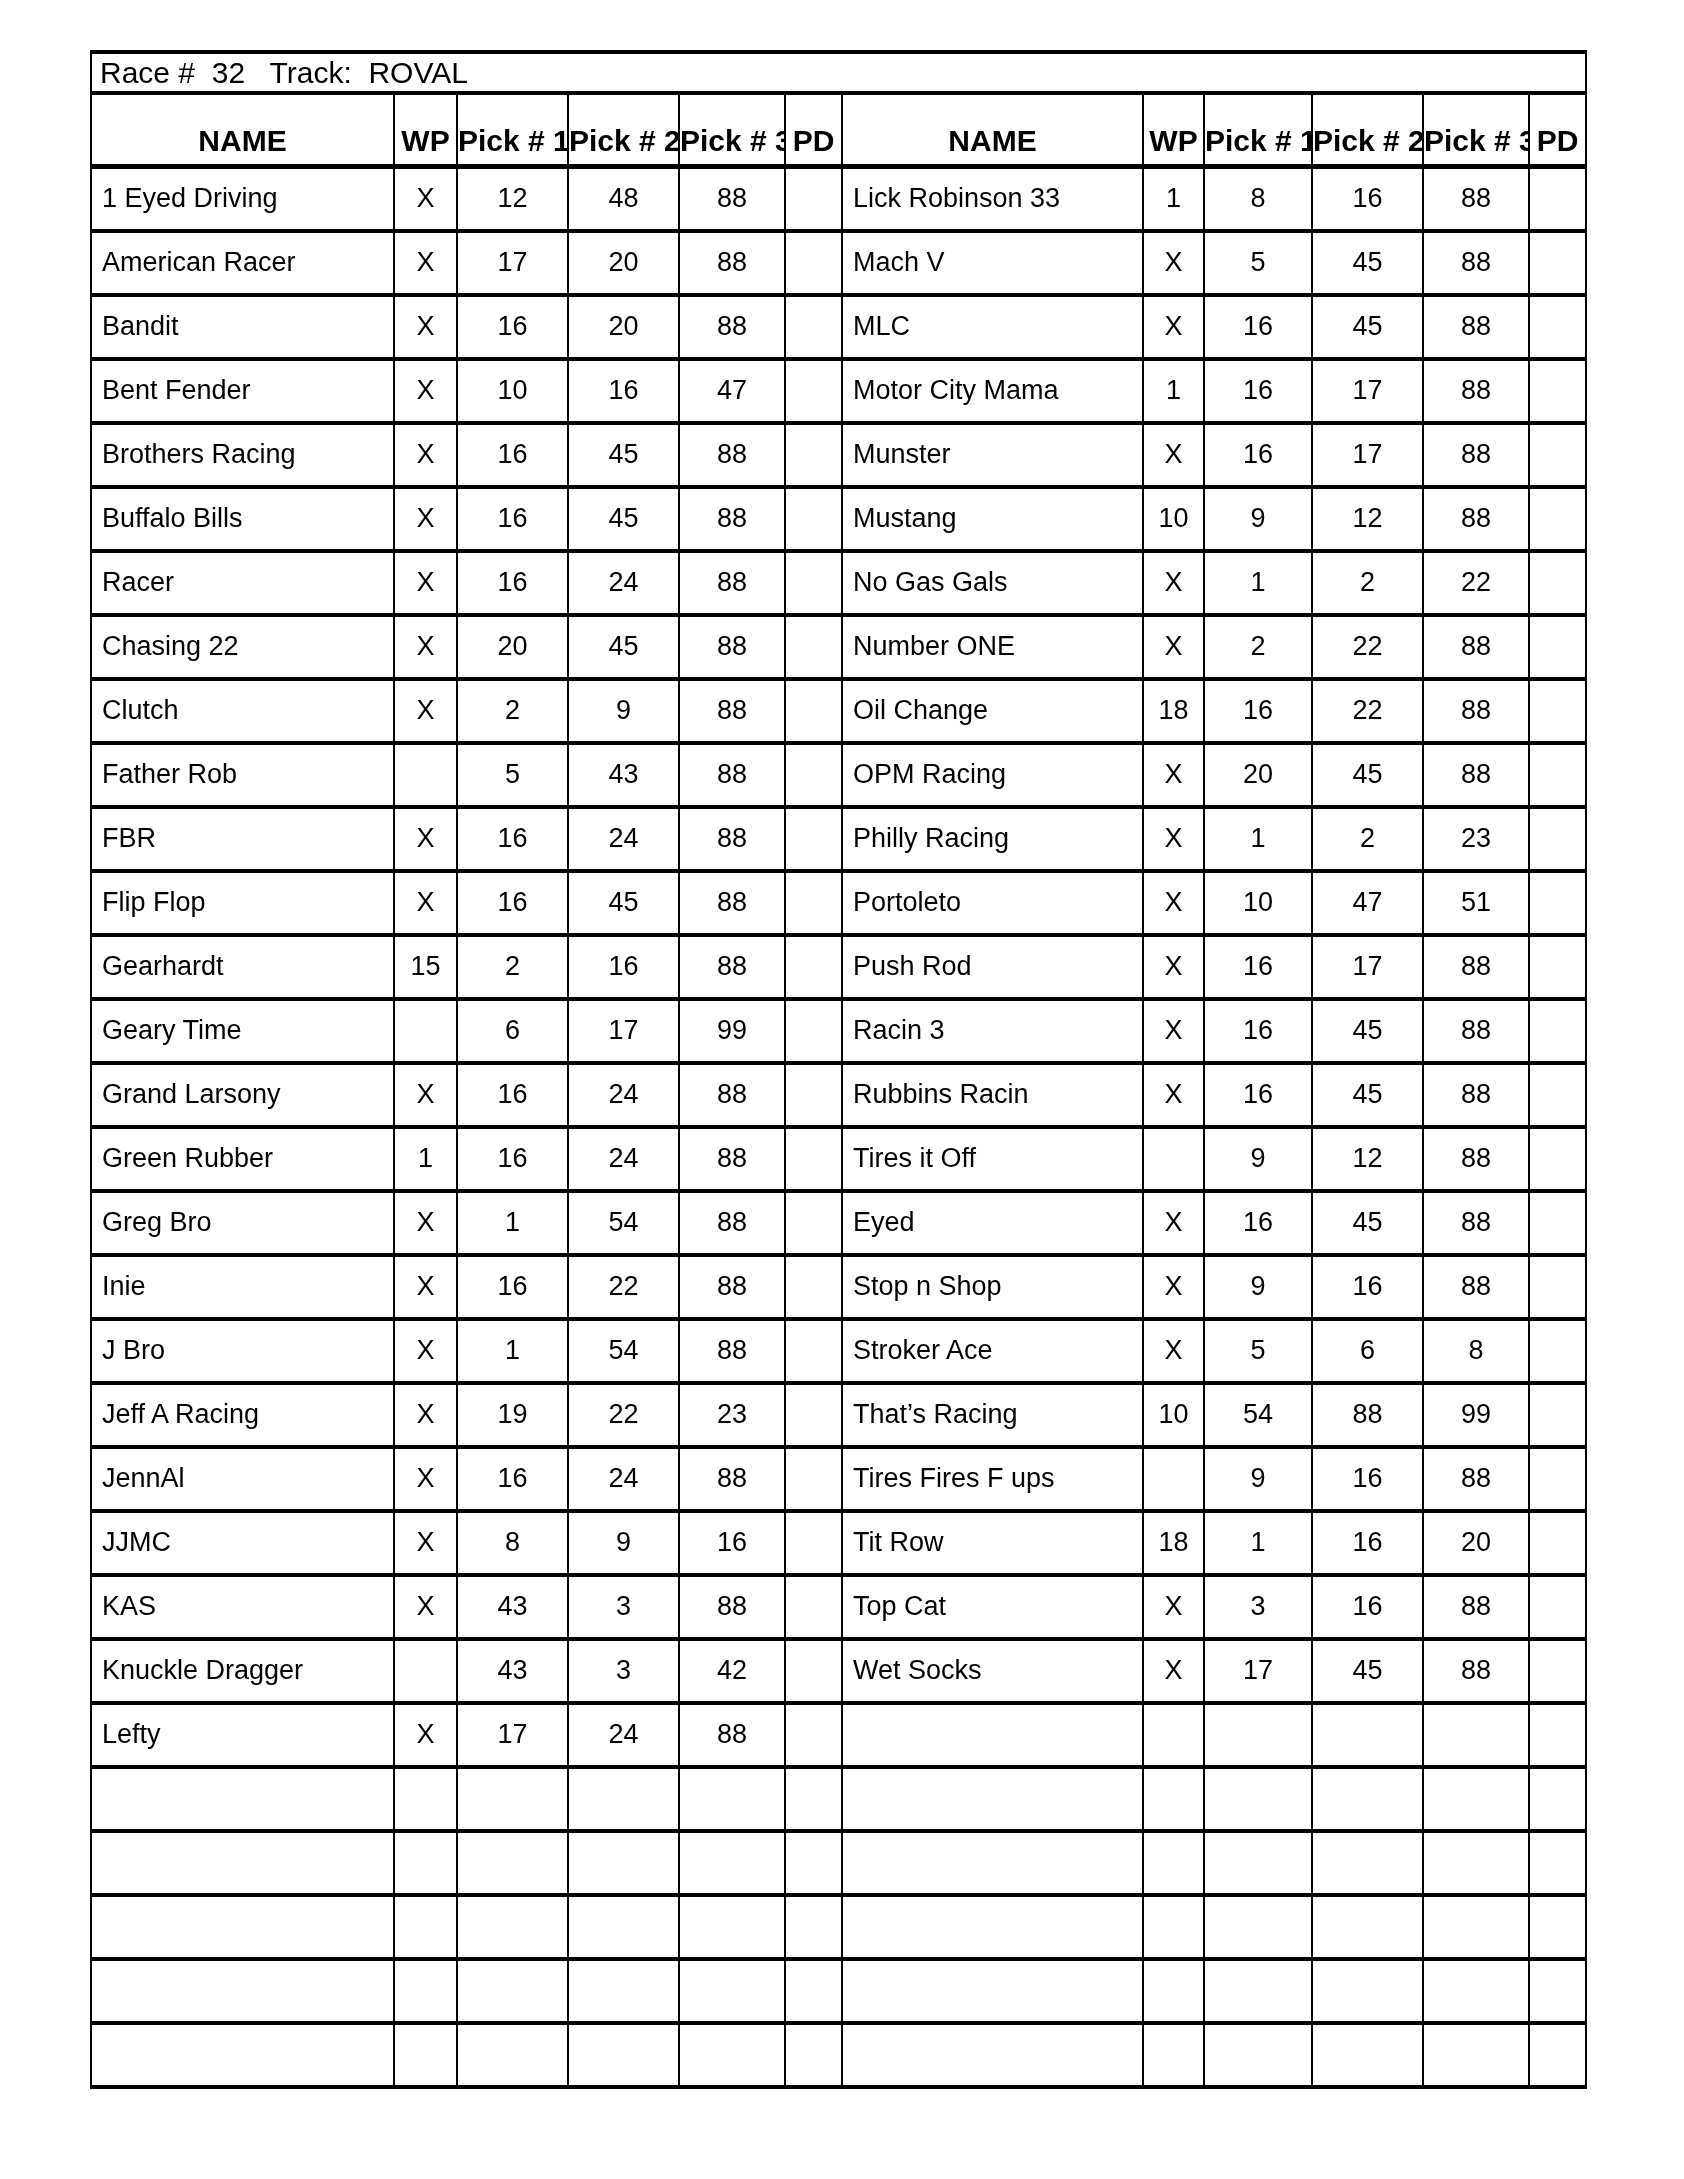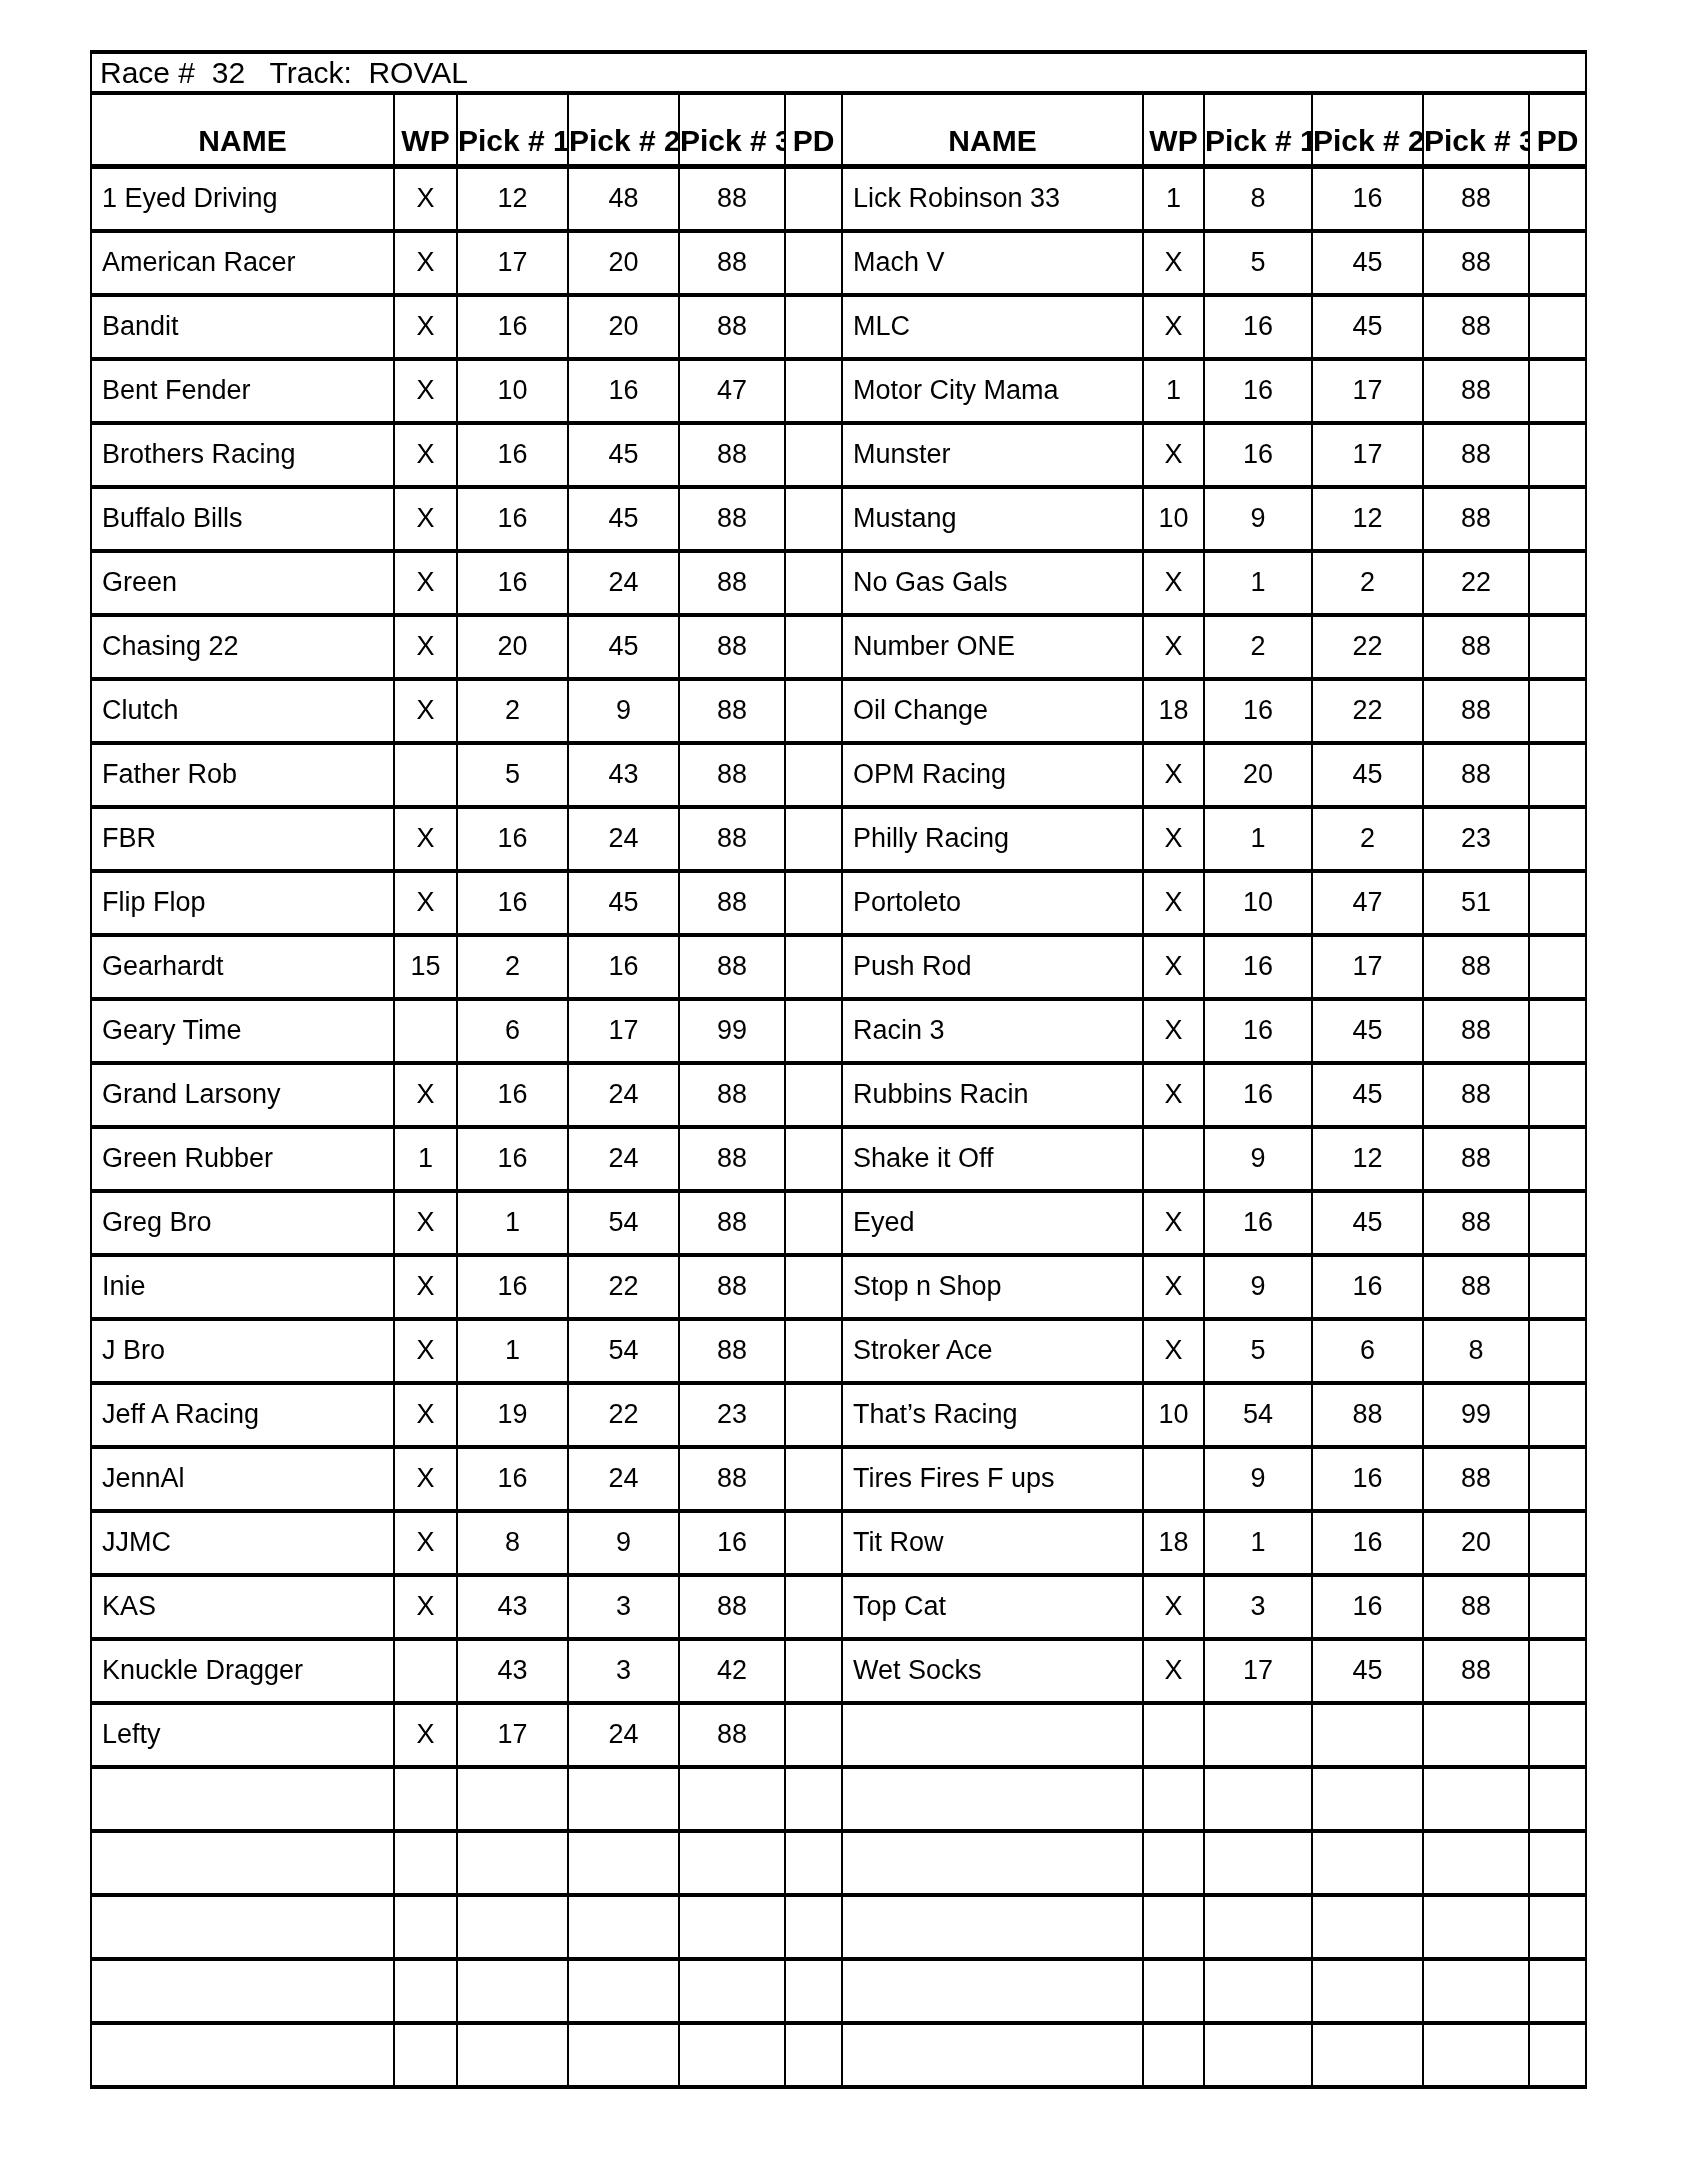--- a/index.html
+++ b/index.html
@@ -180,21 +180,21 @@
           <td class="c-num">88</td>
           <td class="c-num"></td>
           <td class="c-name">Mustang</td>
           <td class="c-num">10</td>
           <td class="c-num">9</td>
           <td class="c-num">12</td>
           <td class="c-num">88</td>
           <td class="c-num"></td>
         </tr>
         <tr>
-          <td class="c-name">Green</td>
+          <td class="c-name">Racer</td>
           <td class="c-num">X</td>
           <td class="c-num">16</td>
           <td class="c-num">24</td>
           <td class="c-num">88</td>
           <td class="c-num"></td>
           <td class="c-name">No Gas Gals</td>
           <td class="c-num">X</td>
           <td class="c-num">1</td>
           <td class="c-num">2</td>
           <td class="c-num">22</td>
@@ -312,21 +312,21 @@
           <td class="c-num">88</td>
           <td class="c-num"></td>
         </tr>
         <tr>
           <td class="c-name">Green Rubber</td>
           <td class="c-num">1</td>
           <td class="c-num">16</td>
           <td class="c-num">24</td>
           <td class="c-num">88</td>
           <td class="c-num"></td>
-          <td class="c-name">Shake it Off</td>
+          <td class="c-name">Tires it Off</td>
           <td class="c-num"></td>
           <td class="c-num">9</td>
           <td class="c-num">12</td>
           <td class="c-num">88</td>
           <td class="c-num"></td>
         </tr>
         <tr>
           <td class="c-name">Greg Bro</td>
           <td class="c-num">X</td>
           <td class="c-num">1</td>

